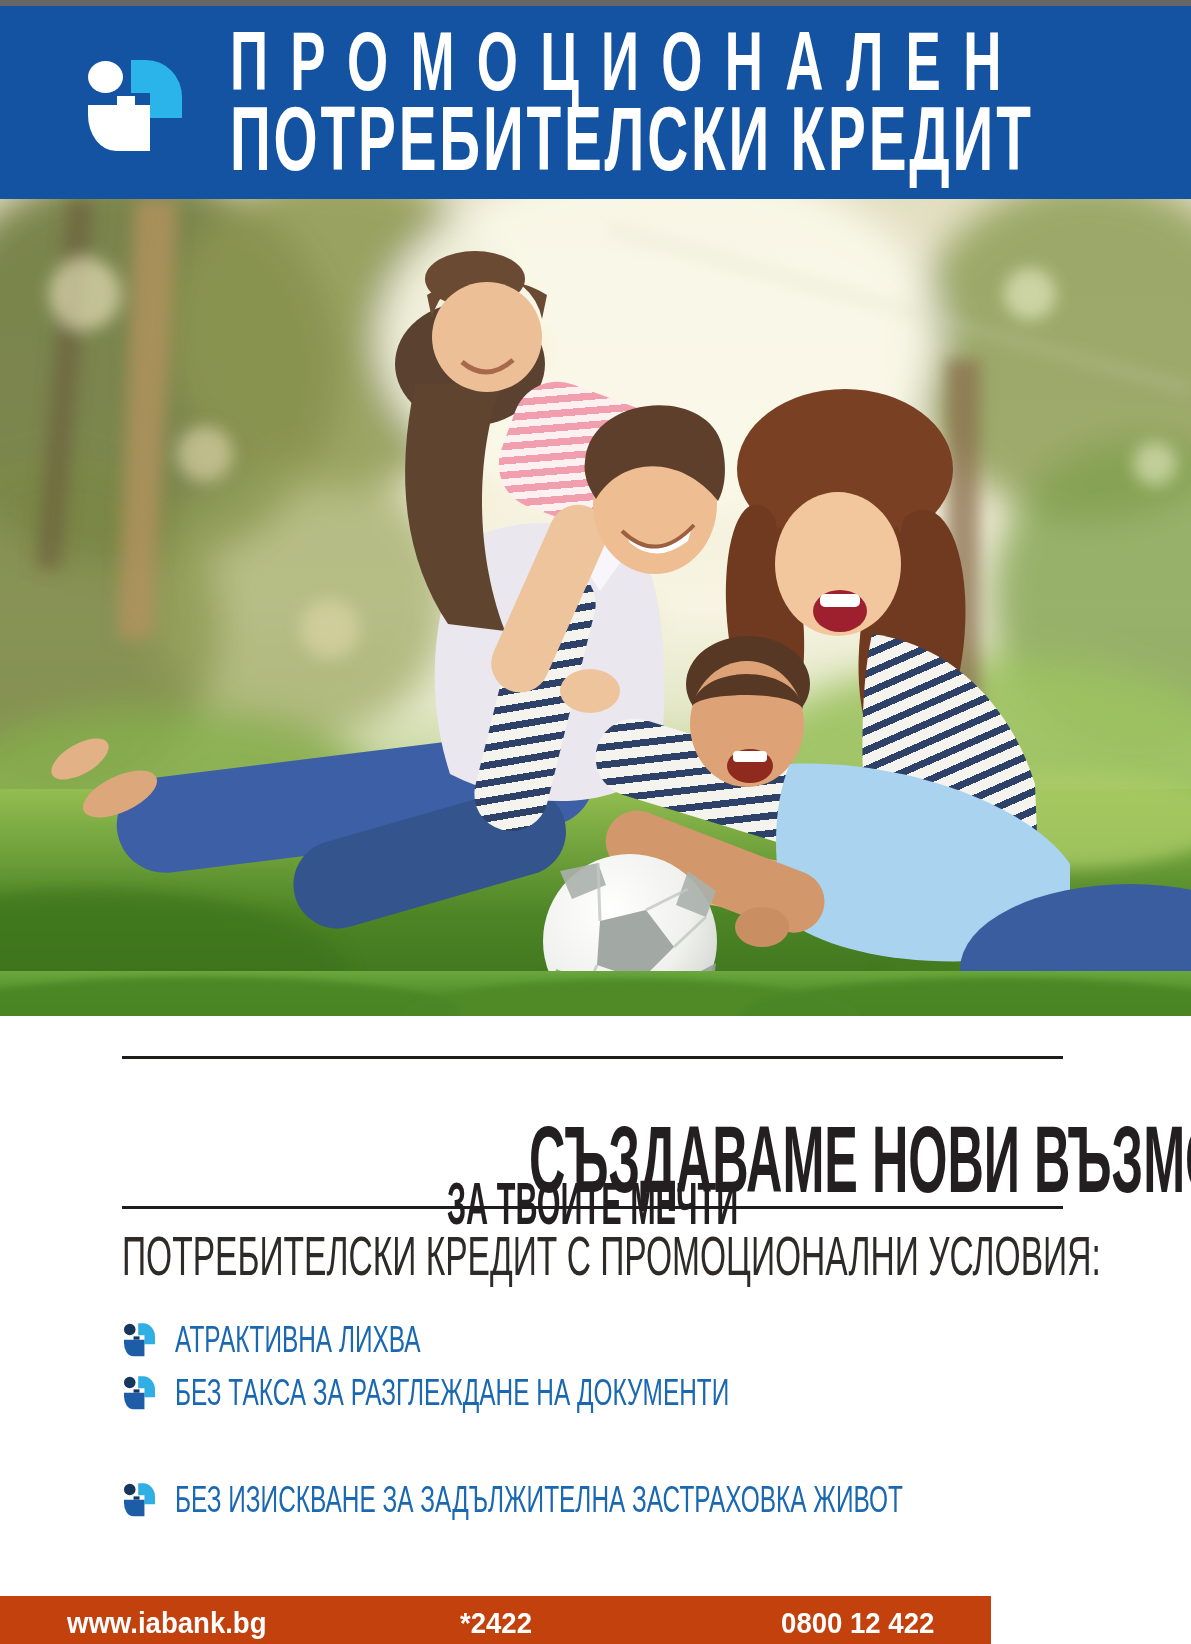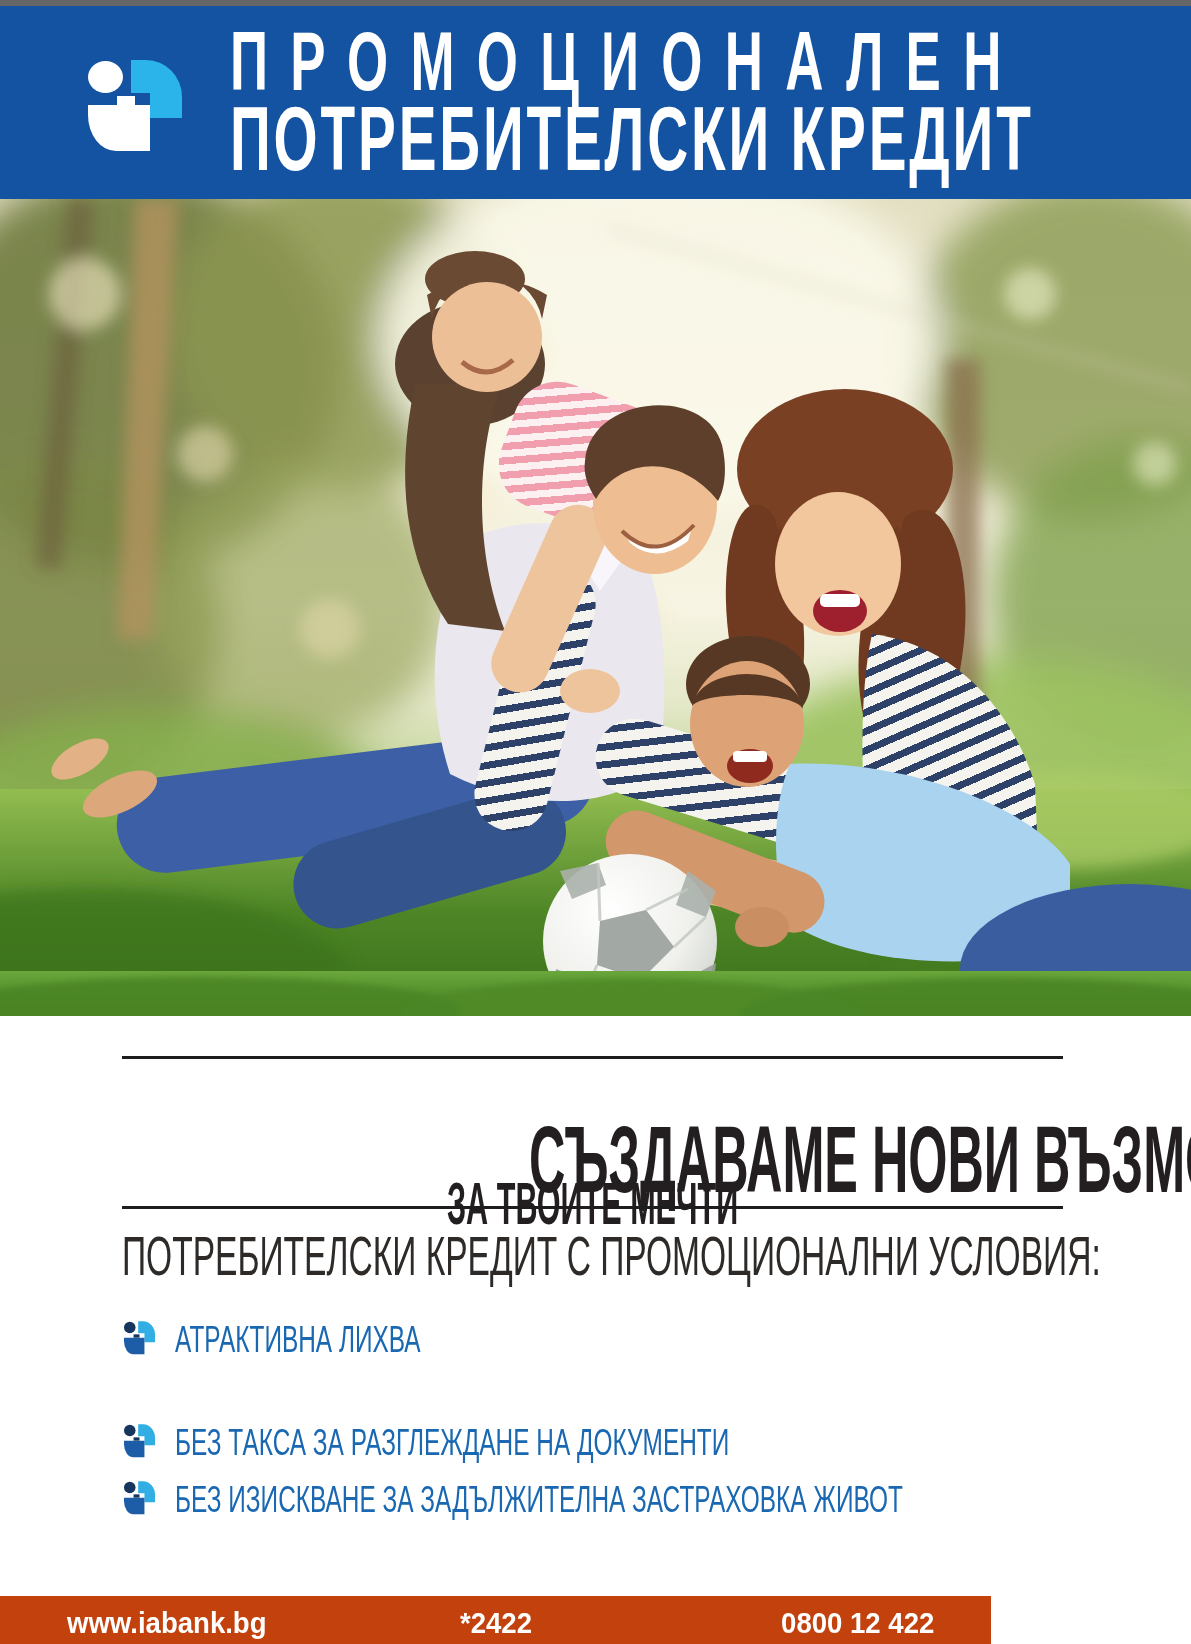--- a/index.html
+++ b/index.html
@@ -22,22 +22,22 @@
   .rule-top { top:1050px; }
   .rule-bottom { top:1200px; }
   .hl { position:absolute; left:122px; width:941px; text-align:center; color:#231f20; font-weight:bold; white-space:nowrap; }
   .hl > span { display:inline-block; transform-origin:50% 50%; }
   .hl1 { top:1042px; font-size:95px; line-height:95px; }
   .hl1 > span { transform:scaleX(.53); }
   .hl2 { top:1114px; font-size:60px; line-height:88px; }
   .hl2 > span { transform:scaleX(.51); }
   .sub { position:absolute; left:122px; top:1223px; font-size:55px; line-height:55px; color:#2d2a28; white-space:nowrap; }
   .sub > span { display:inline-block; transform:scaleX(.61); transform-origin:0 50%; }
-  .benefit { position:absolute; left:124px; height:38px; display:flex; }
-  .benefit-1 { top:1315px; } .benefit-2 { top:1418px; } .benefit-3 { top:1475px; }
+  .benefit { position:absolute; left:124px; height:38px; display:flex; align-items:center; }
+  .benefit-1 { top:1315px; } .benefit-2 { top:1368px; } .benefit-3 { top:1475px; }
   .benefit .bicon { width:31px; height:34px; flex:none; margin-right:20px; }
   .benefit .blabel {
     font-size:37px; line-height:38px; color:#1a68b2; white-space:nowrap;
     display:inline-block; transform:scaleX(.66); transform-origin:0 50%;
   }
   
   .footer { position:absolute; left:0; top:1590px; width:991px; height:54px; background:#c2410c; }
   .footer span {
     position:absolute; top:0; line-height:54px; color:#ffffff; font-weight:bold;
     font-size:29px; white-space:nowrap;

